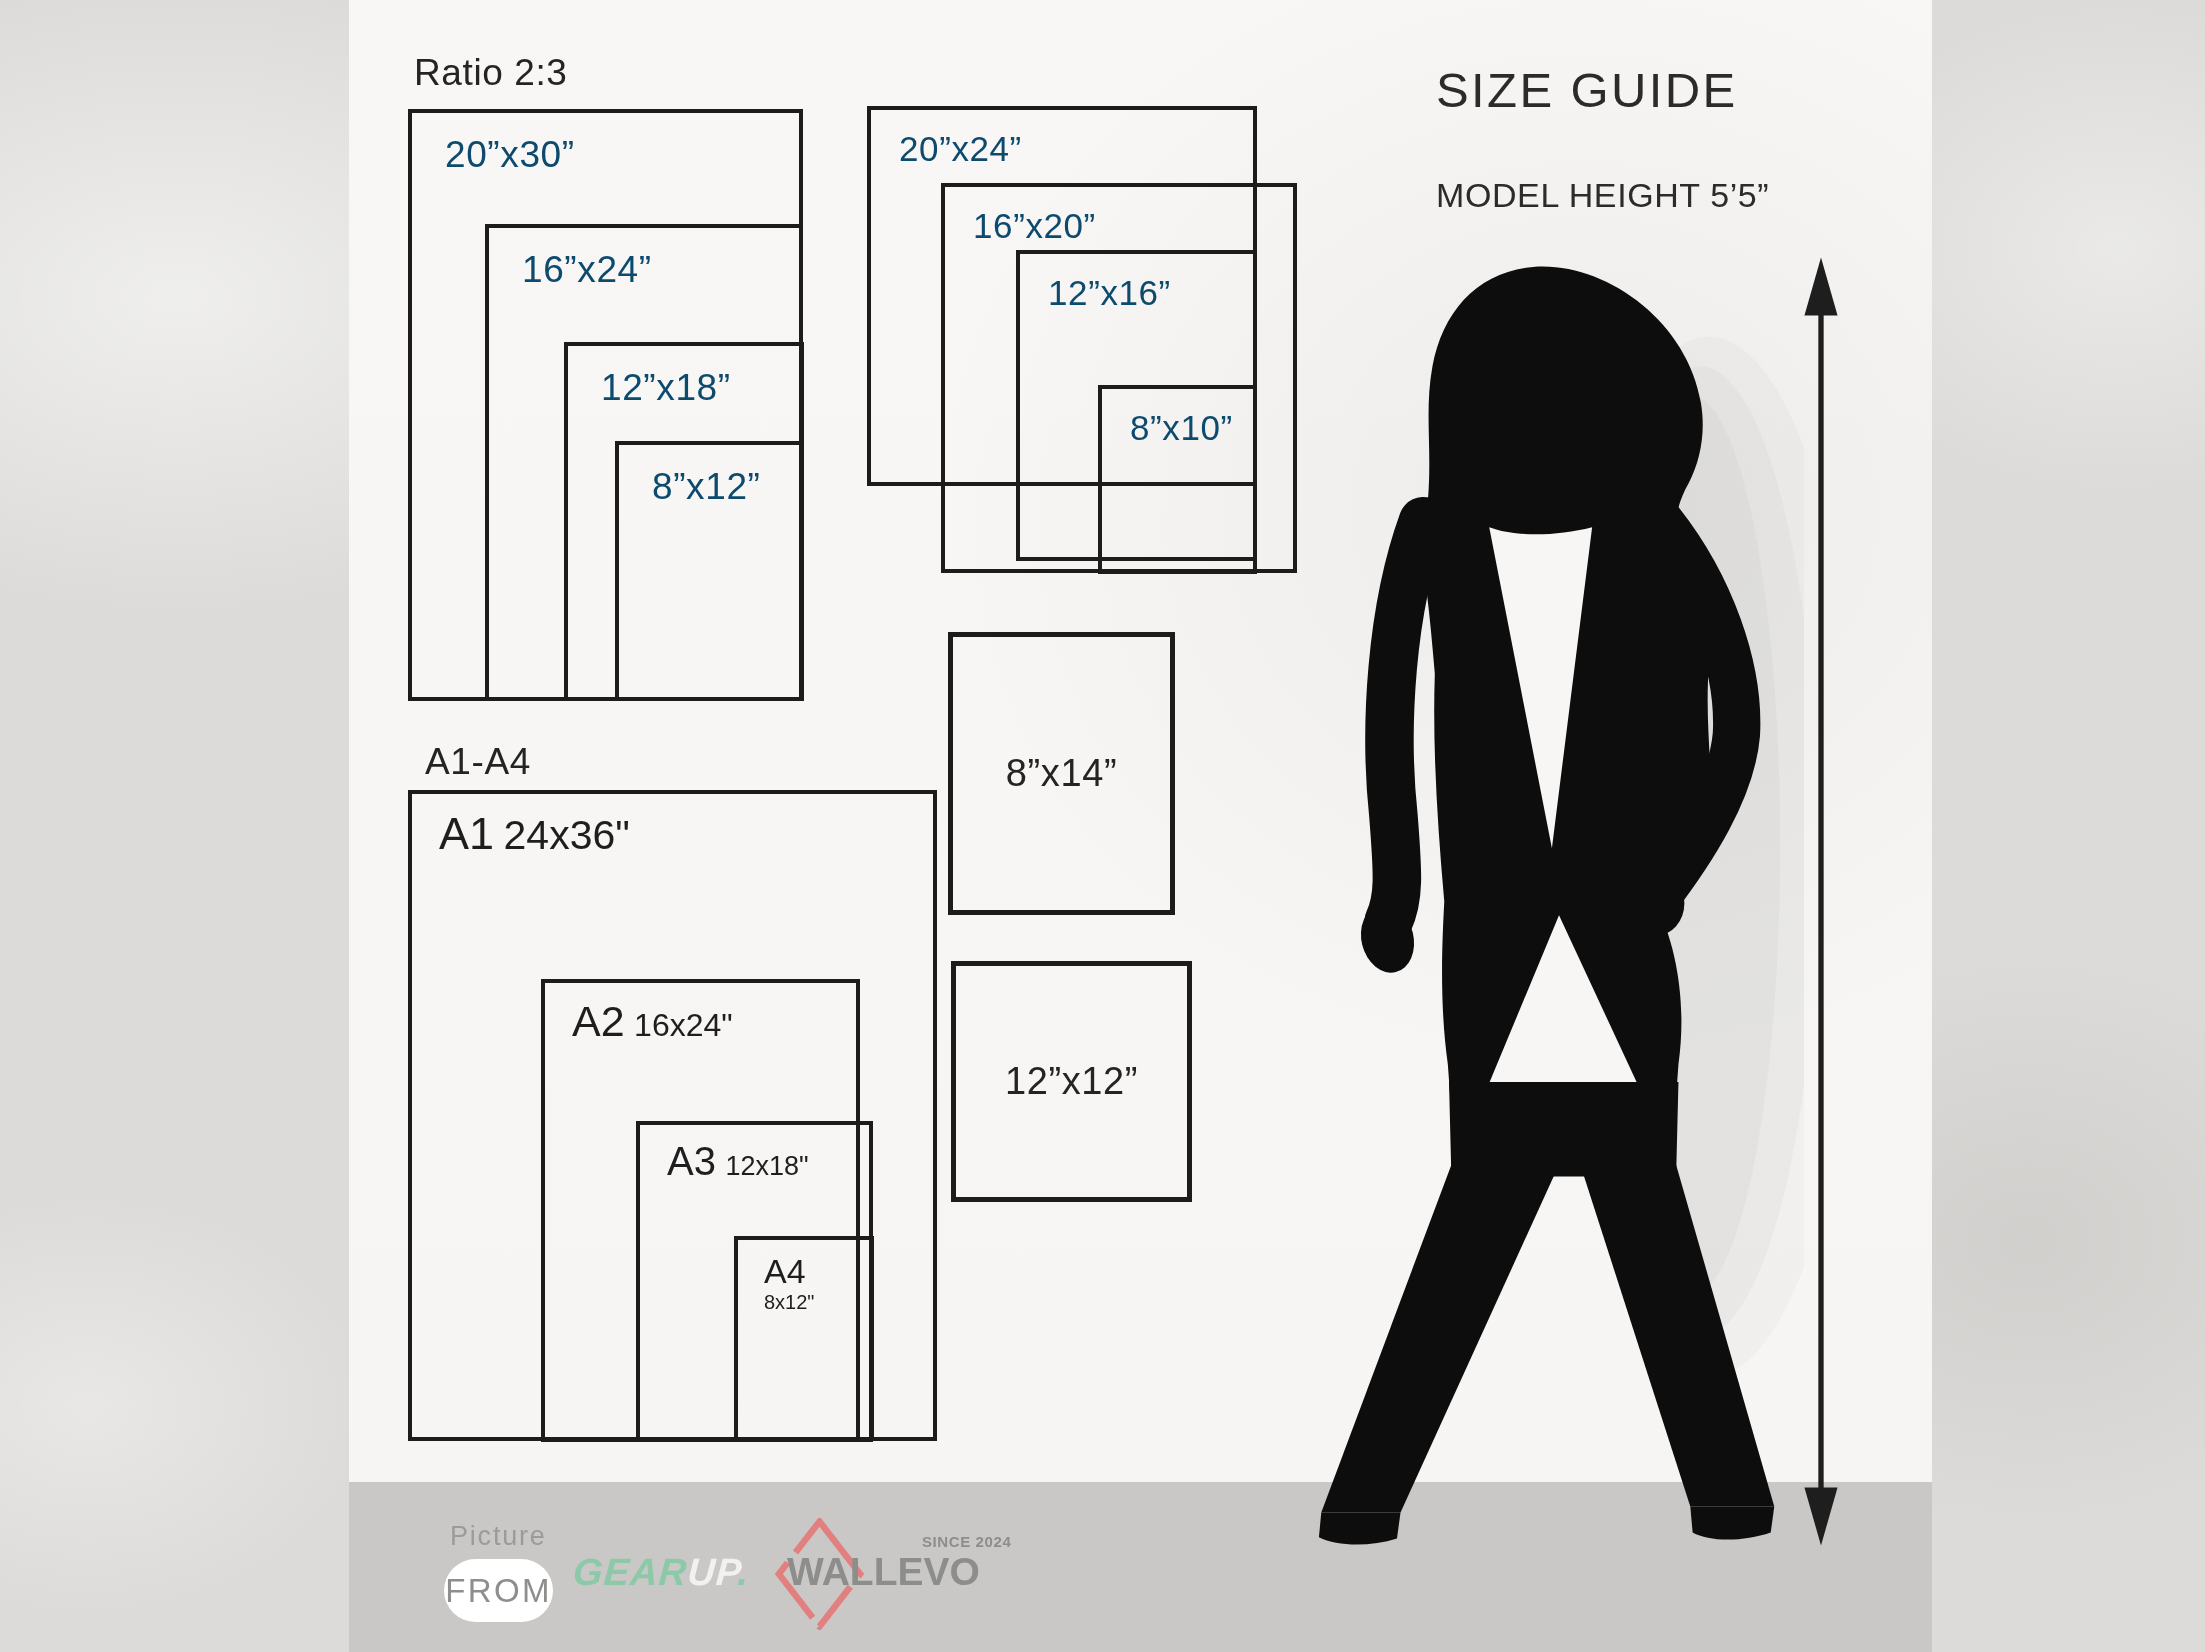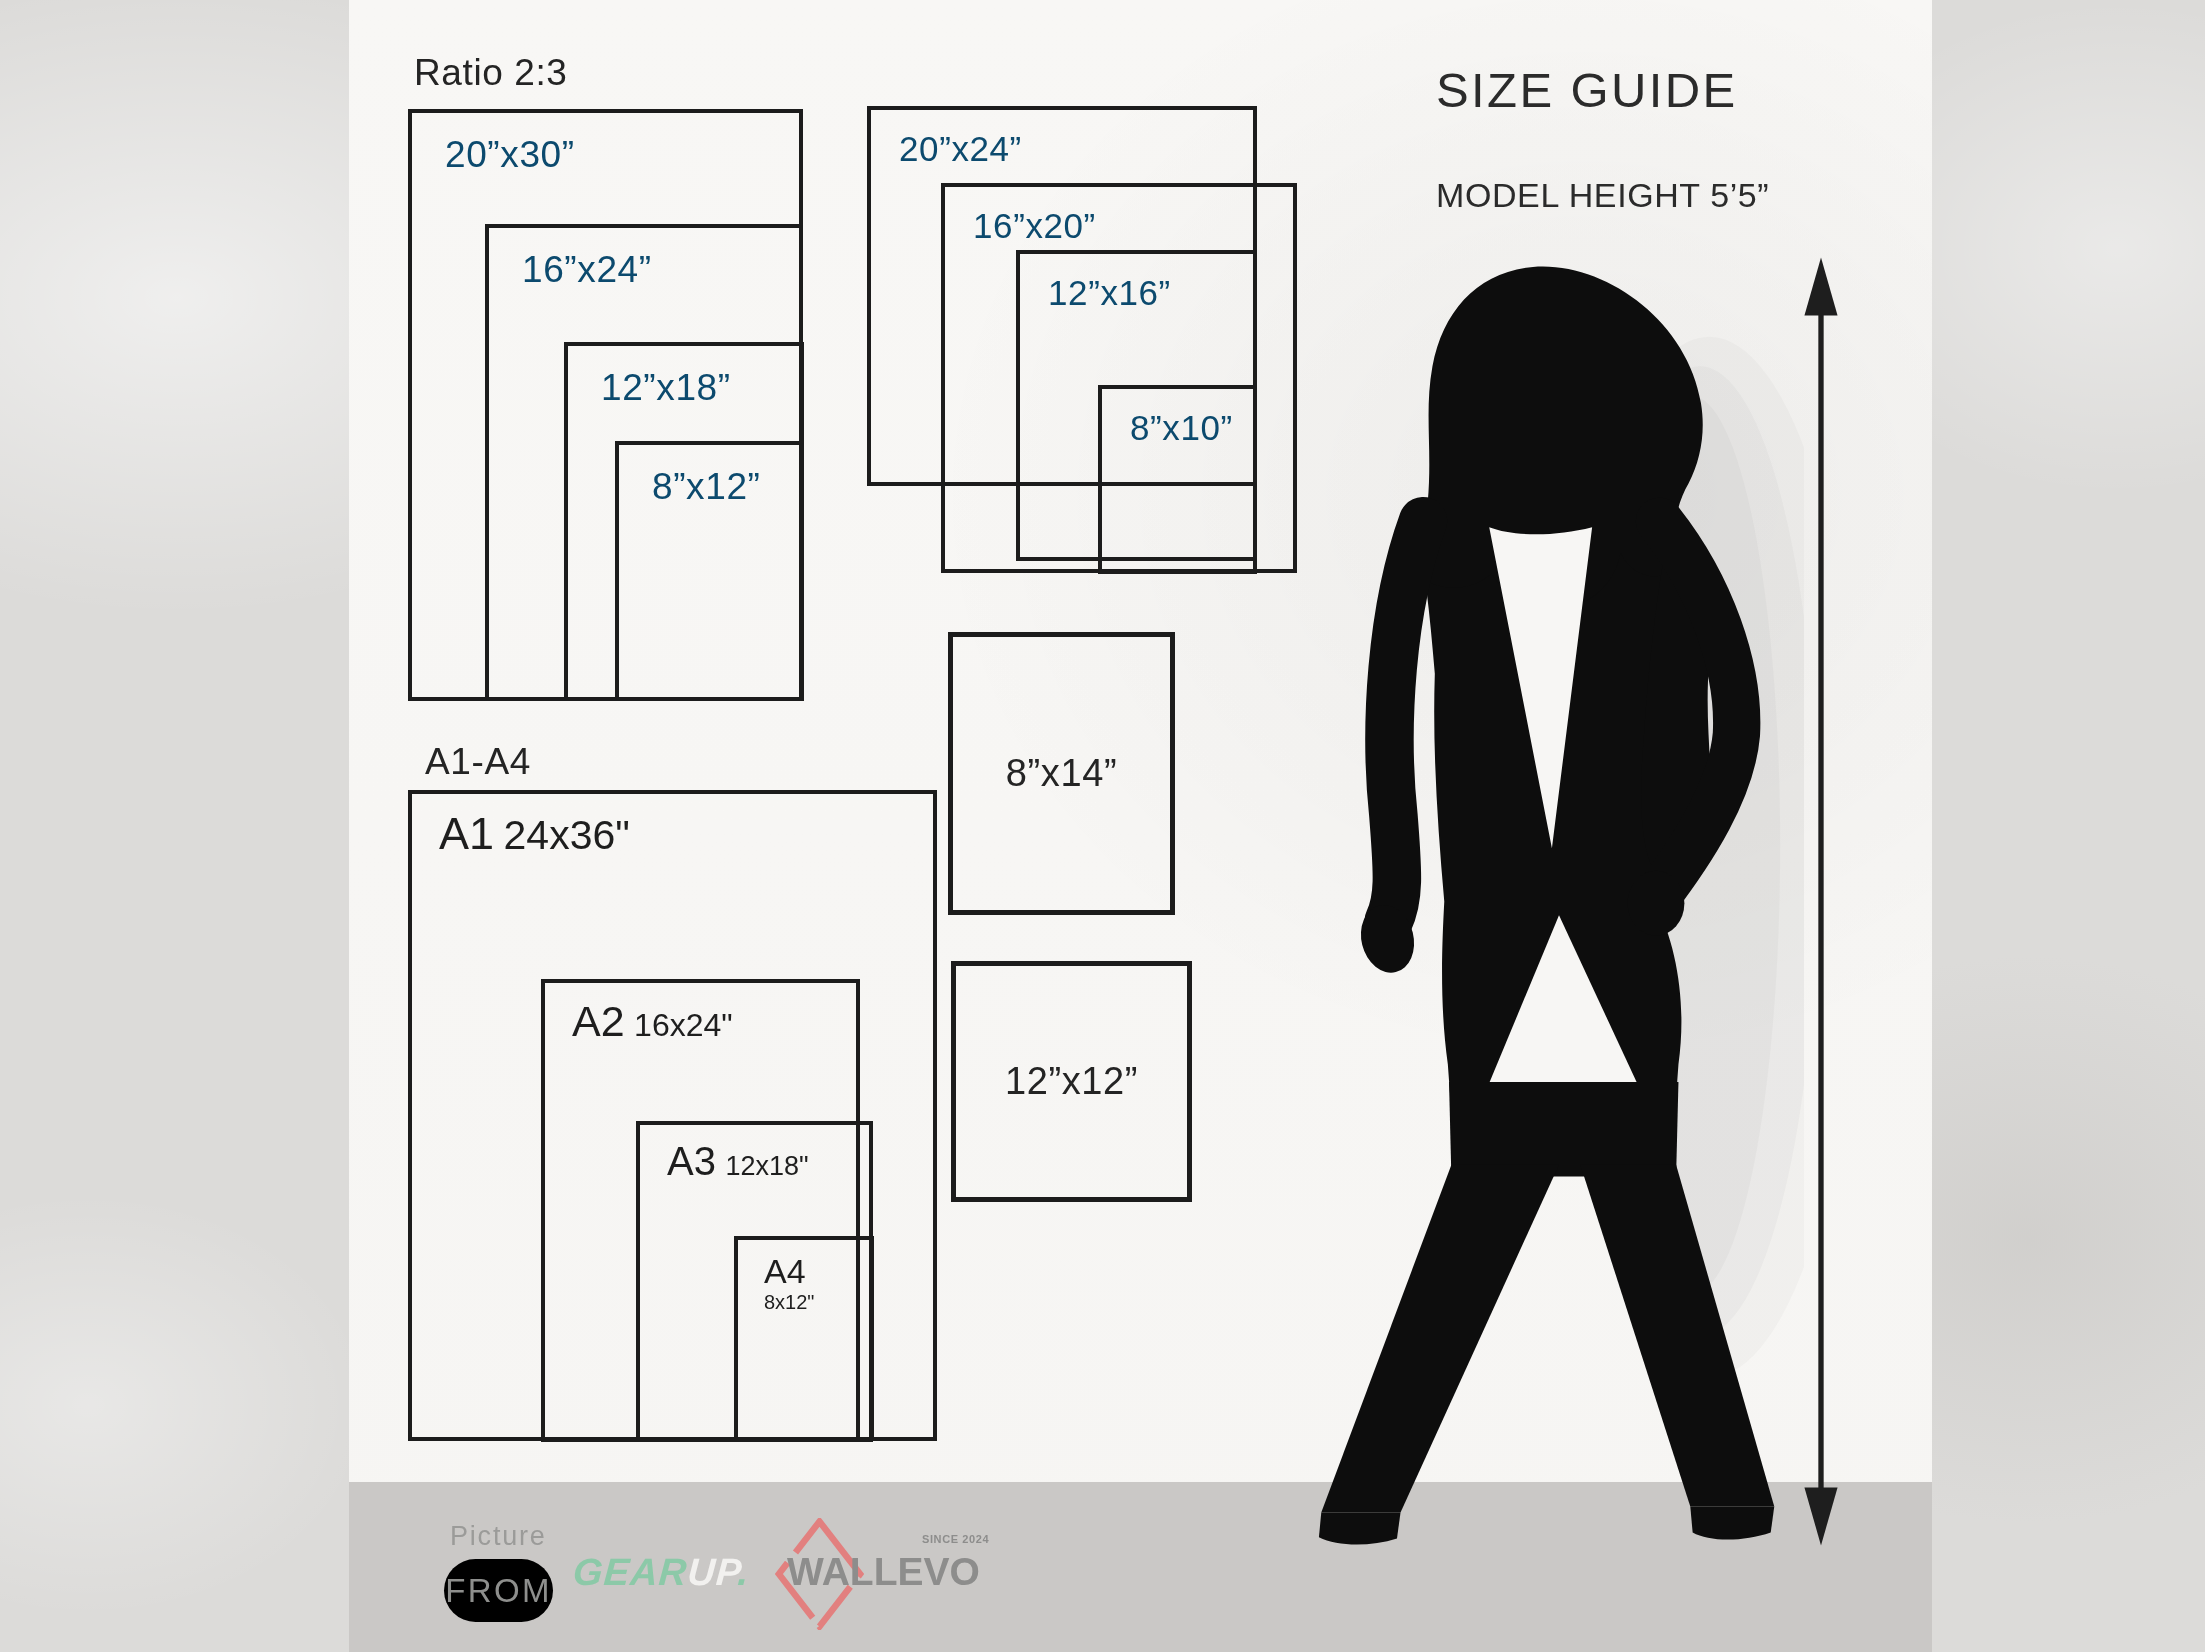--- a/index.html
+++ b/index.html
@@ -74,38 +74,38 @@
   }
   .silhouette{position:absolute;left:1301px;top:254px;width:503px;height:1301px;}
   .arrow{position:absolute;left:1796px;top:254px;width:50px;height:1295px;}
   
   .picture-lbl{
     position:absolute;left:450px;top:1521px;font-size:27px;color:#9b9b99;
     font-weight:400;letter-spacing:1.8px;
   }
   .from-pill{
     position:absolute;left:444px;top:1559px;width:109px;height:63px;border-radius:32px;
-    background:#000000;display:flex;align-items:center;justify-content:center;
+    background:#ffffff;display:flex;align-items:center;justify-content:center;
   }
   .from-pill span{font-size:33px;color:#8e8f8d;letter-spacing:2.4px;font-weight:400;}
   .gearup{
     position:absolute;left:573px;top:1551px;font-size:38px;font-weight:900;
     font-style:italic;letter-spacing:1.2px;transform:skewX(-4deg);white-space:nowrap;
   }
   .gearup .gear{color:#8cc9a8;}
   .gearup .up{color:#f2f1ef;}
   .gearup .dot{color:#8cc9a8;}
   .wallevo{position:absolute;left:769px;top:1507px;width:225px;height:136px;}
   .wallevo .diamond{position:absolute;left:6px;top:10.6px;}
   .wallevo .name{
     position:absolute;left:18px;top:43px;font-size:39px;font-weight:700;color:#8d8d8c;
     letter-spacing:0px;white-space:nowrap;
   }
   .wallevo .since{
-    position:absolute;left:153px;top:26px;font-size:11px;font-weight:700;color:#8d8d8c;
+    position:absolute;left:153px;top:26px;font-size:15px;font-weight:700;color:#8d8d8c;
     letter-spacing:0.6px;white-space:nowrap;
   }
 </style>
 </head>
 <body>
 
 <div class="stage">
 
   <div class="panel"></div>
   <div class="band"></div>

